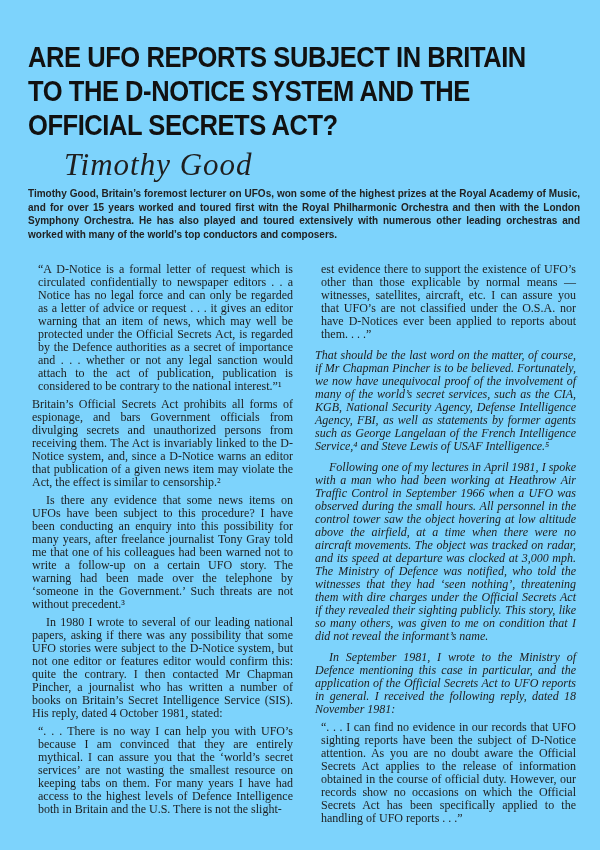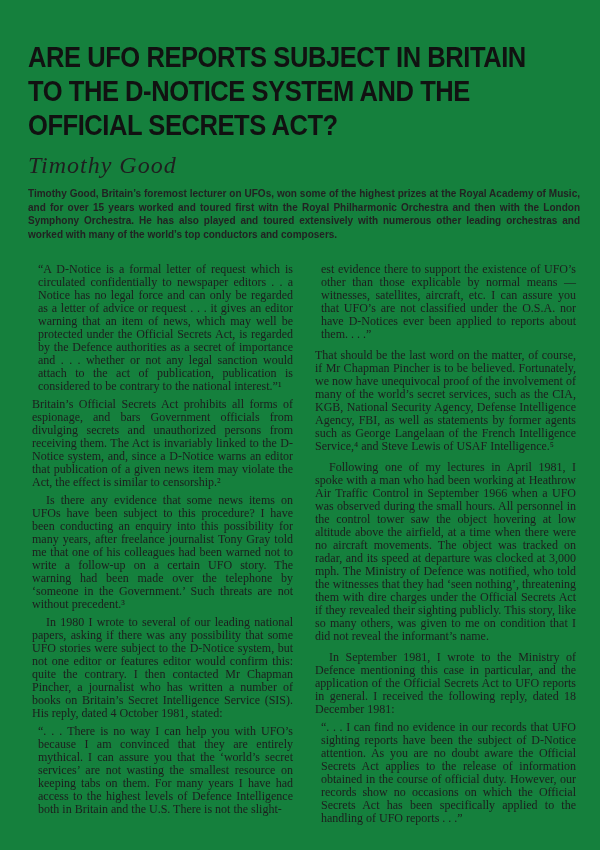--- a/index.html
+++ b/index.html
@@ -6,21 +6,21 @@
     margin: 0;
     padding: 0;
     background: #fafaf8;
   }
   .page {
     position: relative;
     width: 600px;
     height: 850px;
     box-sizing: border-box;
     padding: 40px 20px 0 28px;
-    background: #15803d;
+    background: #7dd3fc;
     color: #1d1d1d;
     font-family: "Liberation Serif", "DejaVu Serif", serif;
     overflow: hidden;
   }
   .title {
     margin: 0;
     font-family: "Liberation Sans", "DejaVu Sans", sans-serif;
     font-weight: 700;
     font-size: 29px;
     line-height: 34px;
@@ -30,24 +30,25 @@
     transform-origin: left top;
   }
   .title-line {
     display: block;
     white-space: nowrap;
   }
   .byline {
     margin-top: 8px;
     font-family: "Liberation Serif", "DejaVu Serif", serif;
     font-style: italic;
-    font-size: 24px;
+    font-size: 31px;
     line-height: 30px;
     letter-spacing: 1px;
     color: #1f1f1f;
+    margin-left: 36px;
   }
   .bio {
     margin: 7px 0 0 0;
     font-family: "Liberation Sans", "DejaVu Sans", sans-serif;
     font-weight: 700;
     font-size: 10px;
     line-height: 13.5px;
     text-align: justify;
     color: #222222;
   }
@@ -65,21 +66,21 @@
     font-size: 12px;
     line-height: 13px;
     text-align: justify;
     hyphens: auto;
     -webkit-hyphens: auto;
     color: #1d1d1d;
   }
   .para + .para { margin-top: 5px; }
   .para.indent { text-indent: 14px; }
   .para.quote { margin-left: 10px; }
-  .para.gap-before { margin-top: 8px; }
+  .para.gap-before { margin-top: 8px; font-style: italic; }
 </style>
 </head>
 <body>
 
 <div class="page">
 
   <header>
     <h1 class="title">
       <span class="title-line">ARE UFO REPORTS SUBJECT IN BRITAIN</span>
       <span class="title-line">TO THE D-NOTICE SYSTEM AND THE</span>
@@ -96,19 +97,19 @@
       <p class="para">Britain’s Official Secrets Act prohibits all forms of espionage, and bars Government officials from divulging secrets and unauthorized persons from receiving them. The Act is invariably linked to the D-Notice system, and, since a D-Notice warns an editor that publication of a given news item may violate the Act, the effect is similar to censorship.²</p>
       <p class="para indent">Is there any evidence that some news items on UFOs have been subject to this procedure? I have been conducting an enquiry into this possibility for many years, after freelance journalist Tony Gray told me that one of his colleagues had been warned not to write a follow-up on a certain UFO story. The warning had been made over the telephone by ‘someone in the Government.’ Such threats are not without precedent.³</p>
       <p class="para indent">In 1980 I wrote to several of our leading national papers, asking if there was any possibility that some UFO stories were subject to the D-Notice system, but not one editor or features editor would confirm this: quite the contrary. I then contacted Mr Chapman Pincher, a journalist who has written a number of books on Britain’s Secret Intelligence Service (SIS). His reply, dated 4 October 1981, stated:</p>
       <p class="para quote">“. . . There is no way I can help you with UFO’s because I am convinced that they are entirely mythical. I can assure you that the ‘world’s secret services’ are not wasting the smallest resource on keeping tabs on them. For many years I have had access to the highest levels of Defence Intelligence both in Britain and the U.S. There is not the slight-</p>
     </section>
 
     <section class="col">
       <p class="para quote">est evidence there to support the existence of UFO’s other than those explicable by normal means — witnesses, satellites, aircraft, etc. I can assure you that UFO’s are not classified under the O.S.A. nor have D-Notices ever been applied to reports about them. . . .”</p>
       <p class="para gap-before">That should be the last word on the matter, of course, if Mr Chapman Pincher is to be believed. Fortunately, we now have unequivocal proof of the involvement of many of the world’s secret services, such as the CIA, KGB, National Security Agency, Defense Intelligence Agency, FBI, as well as statements by former agents such as George Langelaan of the French Intelligence Service,⁴ and Steve Lewis of USAF Intelligence.⁵</p>
       <p class="para indent gap-before">Following one of my lectures in April 1981, I spoke with a man who had been working at Heathrow Air Traffic Control in September 1966 when a UFO was observed during the small hours. All personnel in the control tower saw the object hovering at low altitude above the airfield, at a time when there were no aircraft movements. The object was tracked on radar, and its speed at departure was clocked at 3,000 mph. The Ministry of Defence was notified, who told the witnesses that they had ‘seen nothing’, threatening them with dire charges under the Official Secrets Act if they revealed their sighting publicly. This story, like so many others, was given to me on condition that I did not reveal the informant’s name.</p>
-      <p class="para indent gap-before">In September 1981, I wrote to the Ministry of Defence mentioning this case in particular, and the application of the Official Secrets Act to UFO reports in general. I received the following reply, dated 18 December 1981:</p>
+      <p class="para indent gap-before">In September 1981, I wrote to the Ministry of Defence mentioning this case in particular, and the application of the Official Secrets Act to UFO reports in general. I received the following reply, dated 18 November 1981:</p>
       <p class="para quote">“. . . I can find no evidence in our records that UFO sighting reports have been the subject of D-Notice attention. As you are no doubt aware the Official Secrets Act applies to the release of information obtained in the course of official duty. However, our records show no occasions on which the Official Secrets Act has been specifically applied to the handling of UFO reports . . .”</p>
     </section>
 
   </main>
 
 </div>
 
 </body></html>

